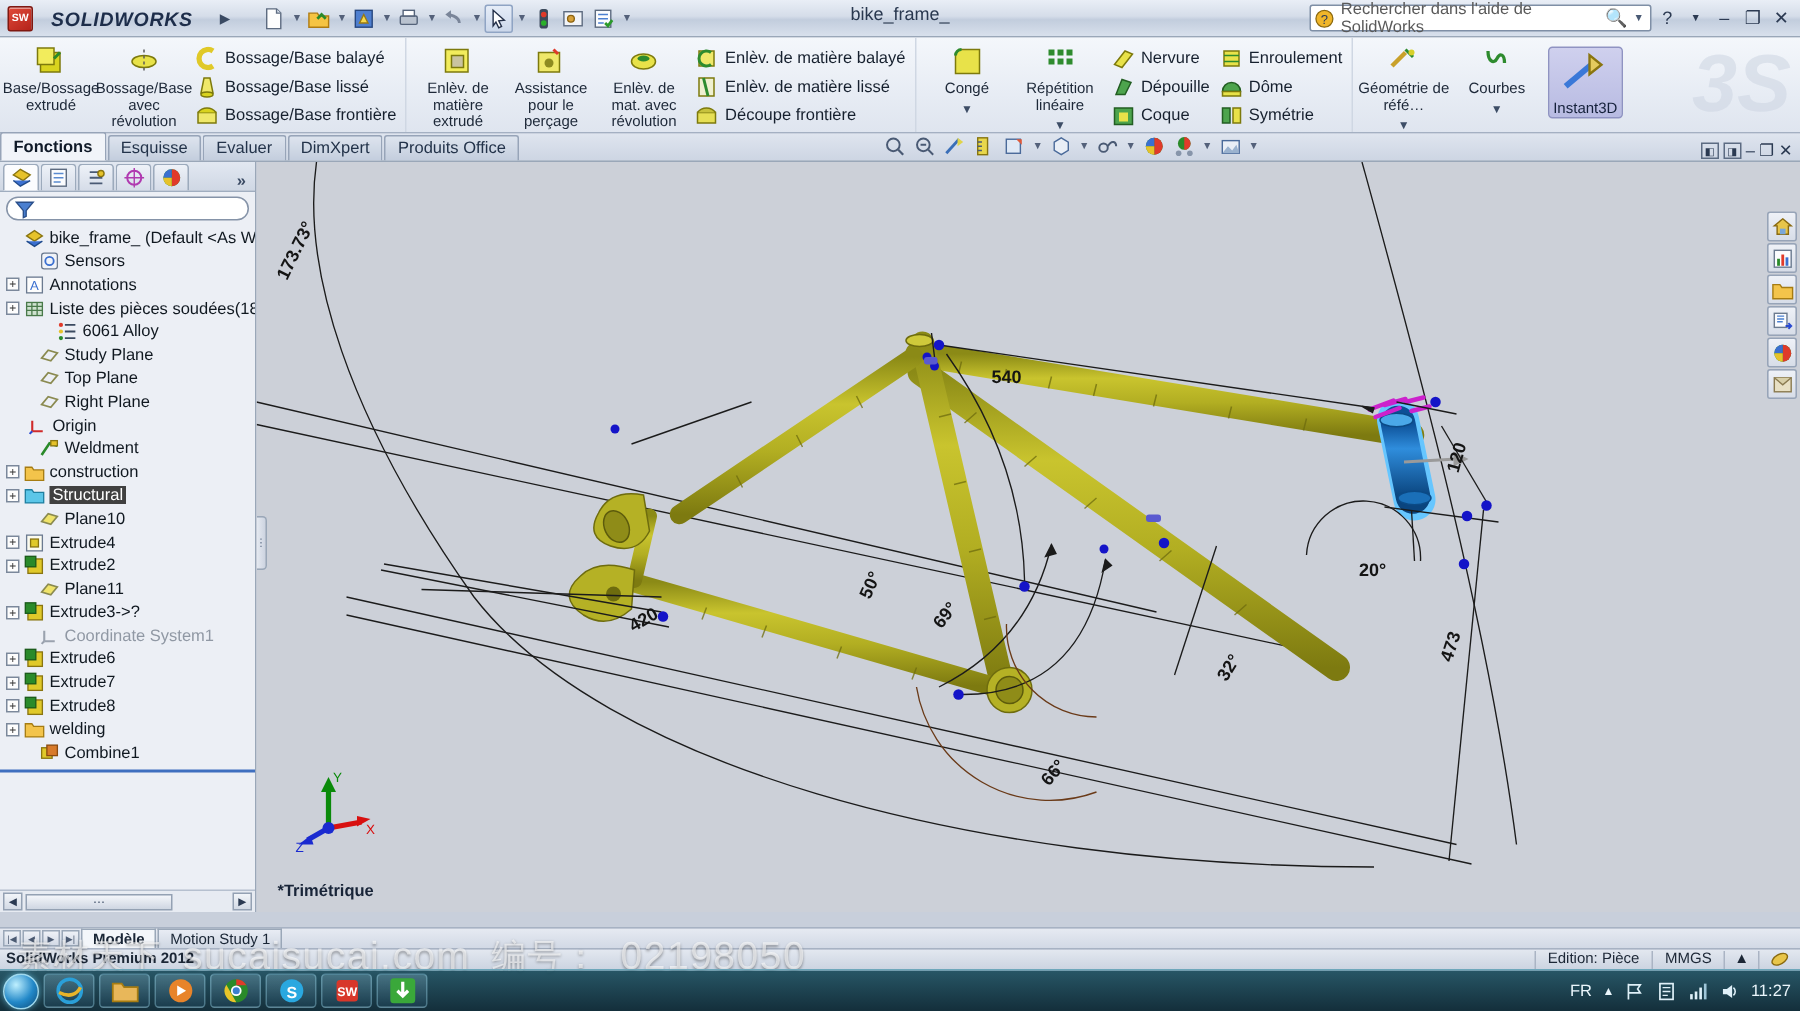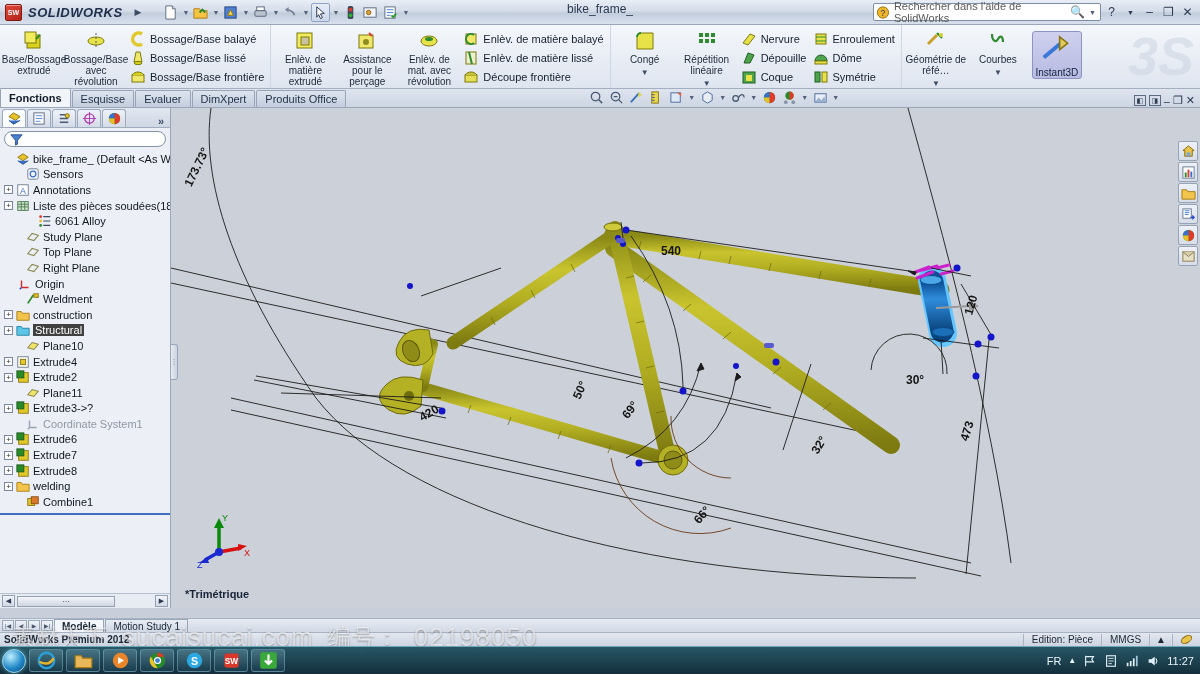--- a/index.html
+++ b/index.html
@@ -13,21 +13,21 @@
   }
   .app { position:relative; width:1200px; height:674px; }
 
   
   .titlebar {
     position:absolute; left:0; top:0; width:1200px; height:25px;
     background:linear-gradient(180deg,#e9eef6 0%, #d5dde9 45%, #c2cddd 55%, #d8e0ec 100%);
     border-bottom:1px solid #9aa7b8;
     display:flex; align-items:center;
   }
-  .sw-logo { display:flex; align-items:center; margin-left:5px; gap:6px; }
+  .sw-logo { display:flex; align-items:center; margin-left:5px; gap:12px; }
   .sw-cube {
     width:17px;height:17px;border-radius:2px;
     background:linear-gradient(145deg,#e04a3a,#b4231a);
     border:1px solid #7f1811; position:relative;
     box-shadow: inset 0 1px 0 rgba(255,255,255,.45);
   }
   .sw-cube:after{content:"SW";position:absolute;left:0;top:0;right:0;bottom:0;
     color:#fff;font-size:7px;font-weight:bold;display:flex;align-items:center;justify-content:center;}
   .sw-word { font-weight:bold; font-size:13px; letter-spacing:.5px; color:#1d2d4a;
     font-family:"Liberation Sans",sans-serif; font-style:italic; }
@@ -922,21 +922,21 @@
       <g fill="#5a5ad0">
         <rect x="593" y="235" width="10" height="5" rx="2"></rect>
         <rect x="445" y="130" width="9" height="5" rx="2"></rect>
       </g>
     </svg>
 
     <div style="position:absolute;left:0;top:0;width:1029px;height:500px;pointer-events:none">
       <span style="position:absolute;left:5px;top:52px;transform:rotate(-64deg);font-size:12px;font-weight:bold;color:#141414;white-space:nowrap">173.73°</span>
       <span style="position:absolute;left:490px;top:136px;font-size:12px;font-weight:bold;color:#141414">540</span>
       <span style="position:absolute;left:790px;top:190px;transform:rotate(-74deg);font-size:12px;font-weight:bold;color:#141414">120</span>
-      <span style="position:absolute;left:735px;top:265px;font-size:12px;font-weight:bold;color:#141414">30°</span>
+      <span style="position:absolute;left:735px;top:265px;font-size:12px;font-weight:bold;color:#141414">20°</span>
       <span style="position:absolute;left:786px;top:316px;transform:rotate(-72deg);font-size:12px;font-weight:bold;color:#141414">473</span>
       <span style="position:absolute;left:400px;top:275px;transform:rotate(-66deg);font-size:12px;font-weight:bold;color:#141414">50°</span>
       <span style="position:absolute;left:450px;top:295px;transform:rotate(-52deg);font-size:12px;font-weight:bold;color:#141414">69°</span>
       <span style="position:absolute;left:639px;top:330px;transform:rotate(-58deg);font-size:12px;font-weight:bold;color:#141414">32°</span>
       <span style="position:absolute;left:522px;top:400px;transform:rotate(-50deg);font-size:12px;font-weight:bold;color:#141414">66°</span>
       <span style="position:absolute;left:248px;top:298px;transform:rotate(-30deg);font-size:12px;font-weight:bold;color:#141414">420</span>
     </div>
 
     <svg class="vtriad" viewBox="0 0 60 56">
       <path d="M26 40 L 26 14" stroke="#0a8a0a" stroke-width="3.5"></path>

